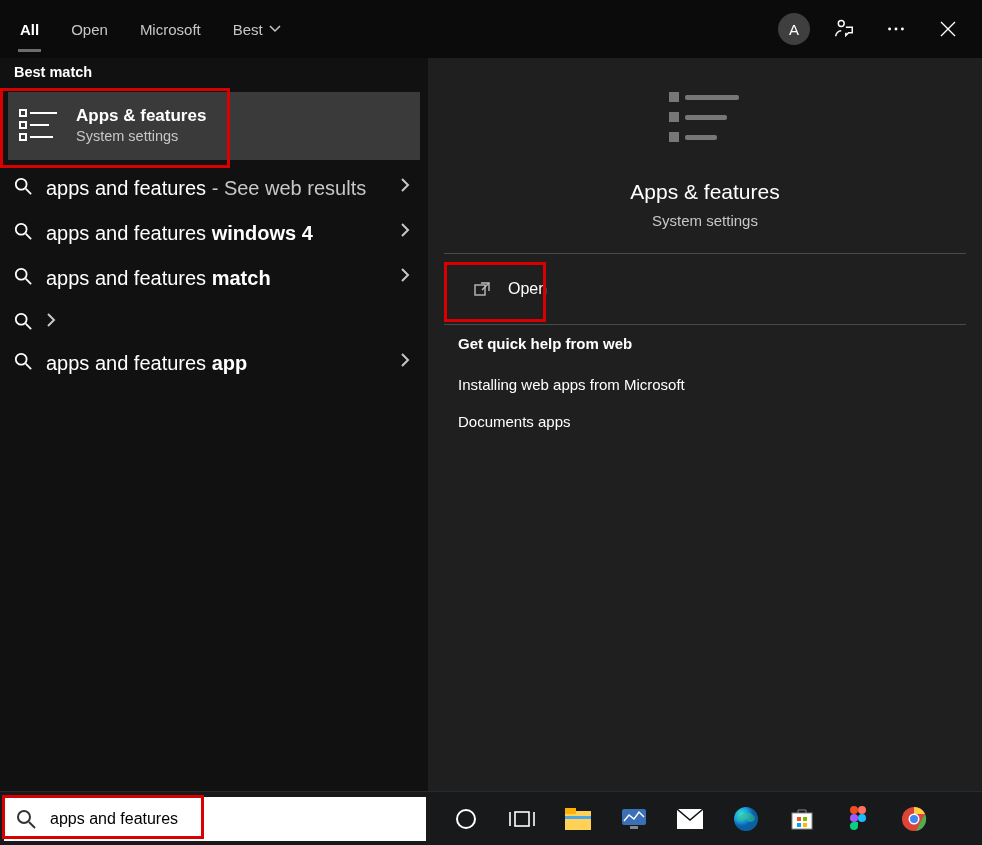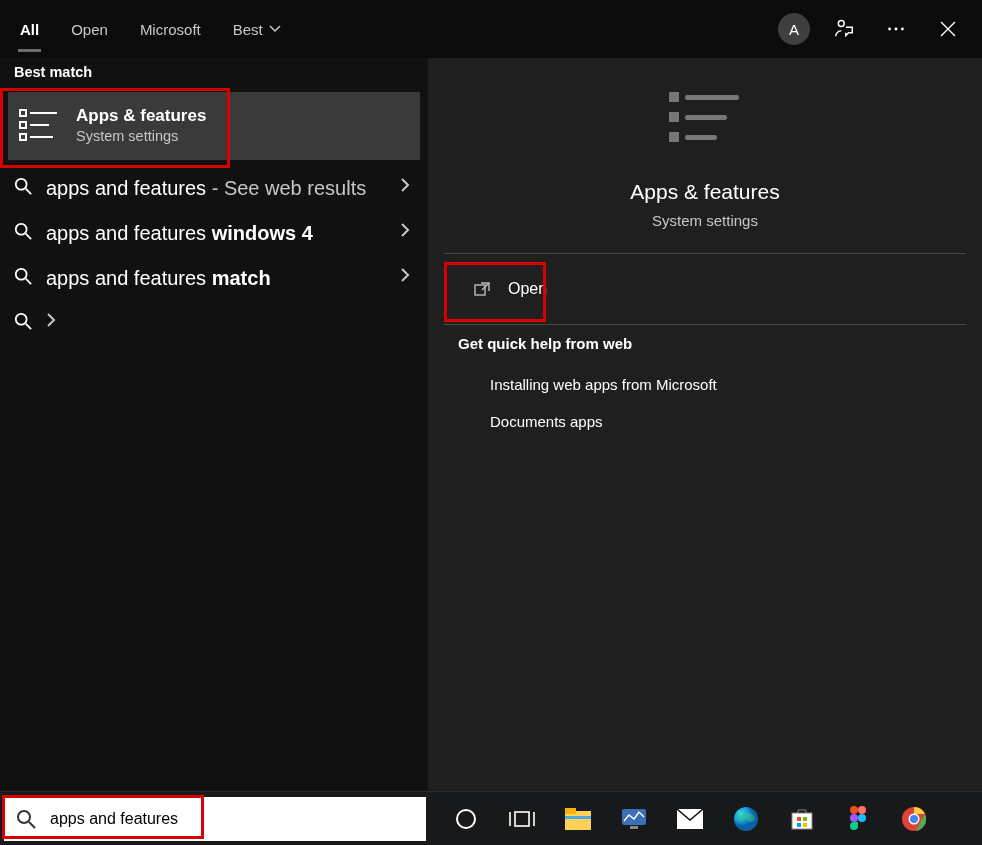--- a/index.html
+++ b/index.html
@@ -151,21 +151,21 @@
     font-size:16px;
     cursor:pointer;
     margin: 8px 16px;
   }
   .open-row span.lbl { }
 
   .quick-help {
     padding: 10px 9px 0 30px;
   }
   .quick-help-title { font-weight:600; font-size:15px; padding-bottom: 14px; }
-  .quick-help-item { font-size:15px; color: var(--txt); padding: 10px 0; cursor:pointer;margin-left:32px; }
+  .quick-help-item { font-size:15px; color: var(--txt); padding: 10px 0; cursor:pointer; }
 
   
   .red-rect {
     position:absolute;
     border: 3px solid var(--red-rect);
     pointer-events: none;
   }
 
   
   .taskbar {
@@ -338,20 +338,34 @@
               <circle cx="8" cy="8" r="6"></circle>
               <line x1="13" y1="13" x2="19" y2="19"></line>
             </svg>
           </span>
           <span class="chev-right">
             <svg width="10" height="16" viewBox="0 0 10 16">
               <path d="M2 2 L8 8 L2 14" stroke="#c7c7c7" stroke-width="2" fill="none"></path>
             </svg>
           </span>
         </div>
+        <div class="webrow">
+          <span>
+            <svg width="18" height="18" viewBox="0 0 20 20" stroke="#fff" stroke-width="2" fill="none">
+              <circle cx="8" cy="8" r="6"></circle>
+              <line x1="13" y1="13" x2="19" y2="19"></line>
+            </svg>
+          </span>
+          <span class="label"><span>apps and features </span><b>app</b><span class="dim"></span></span>
+          <span class="chev-right">
+            <svg width="10" height="16" viewBox="0 0 10 16">
+              <path d="M2 2 L8 8 L2 14" stroke="#c7c7c7" stroke-width="2" fill="none"></path>
+            </svg>
+          </span>
+        </div>
       </div>
 
   </div>
 
   <div class="pane-right">
     <div class="preview-top">
       <div class="preview-icon">
         <svg width="80" height="70" viewBox="0 0 80 70" fill="#777">
           <rect x="4" y="4" width="10" height="10"></rect>
           <rect x="20" y="7" width="54" height="5" rx="2"></rect>

